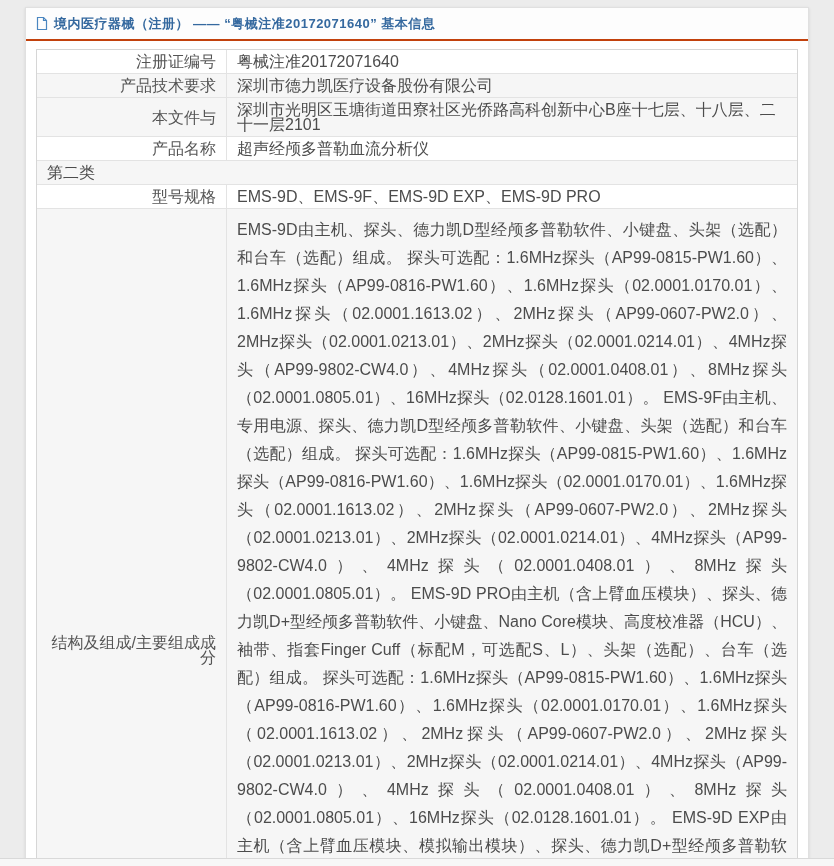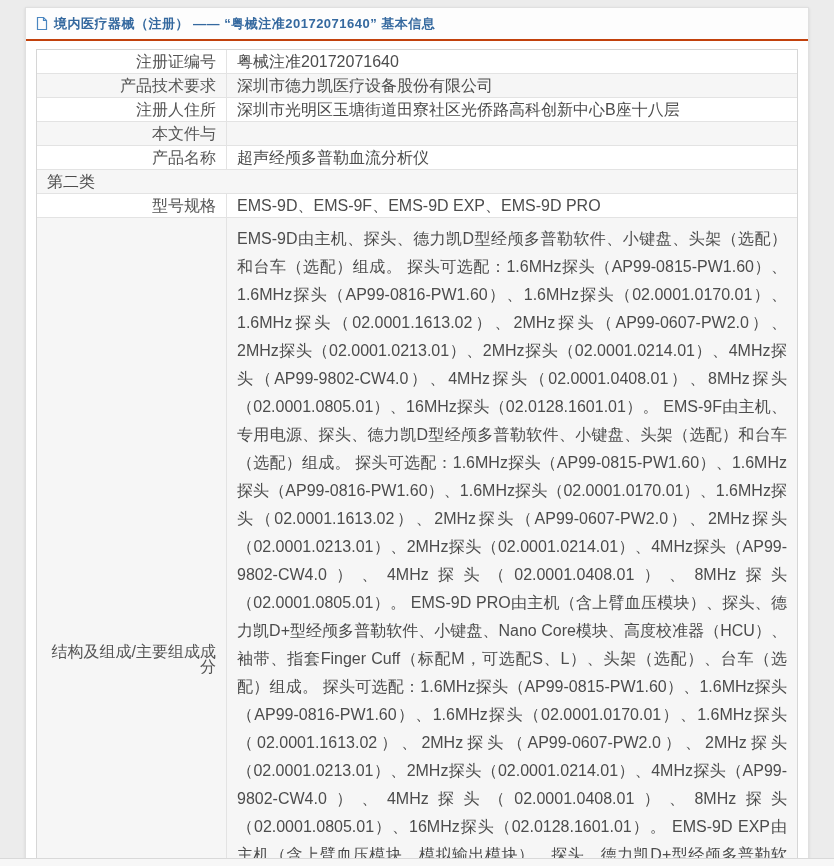--- a/index.html
+++ b/index.html
@@ -72,27 +72,24 @@
     <div class="row">
       <div class="cell label">注册证编号</div>
       <div class="cell value">粤械注准20172071640</div>
     </div>
 
     <div class="row alt">
       <div class="cell label">产品技术要求</div>
       <div class="cell value">深圳市德力凯医疗设备股份有限公司</div>
     </div>
 
-    <div class="row">
-      <div class="cell label">注册人住所</div>
-      <div class="cell value">深圳市光明区玉塘街道田寮社区光侨路高科创新中心B座十八层</div>
-    </div>
 
     <div class="row alt">
       <div class="cell label">本文件与</div>
+      <div class="cell value">深圳市光明区玉塘街道田寮社区光侨路高科创新中心B座十七层、十八层、二十一层2101</div>
     </div>
 
     <div class="row">
       <div class="cell label">产品名称</div>
       <div class="cell value">超声经颅多普勒血流分析仪</div>
     </div>
 
     <div class="row alt">
       <div class="cell value">第二类</div>
     </div>

